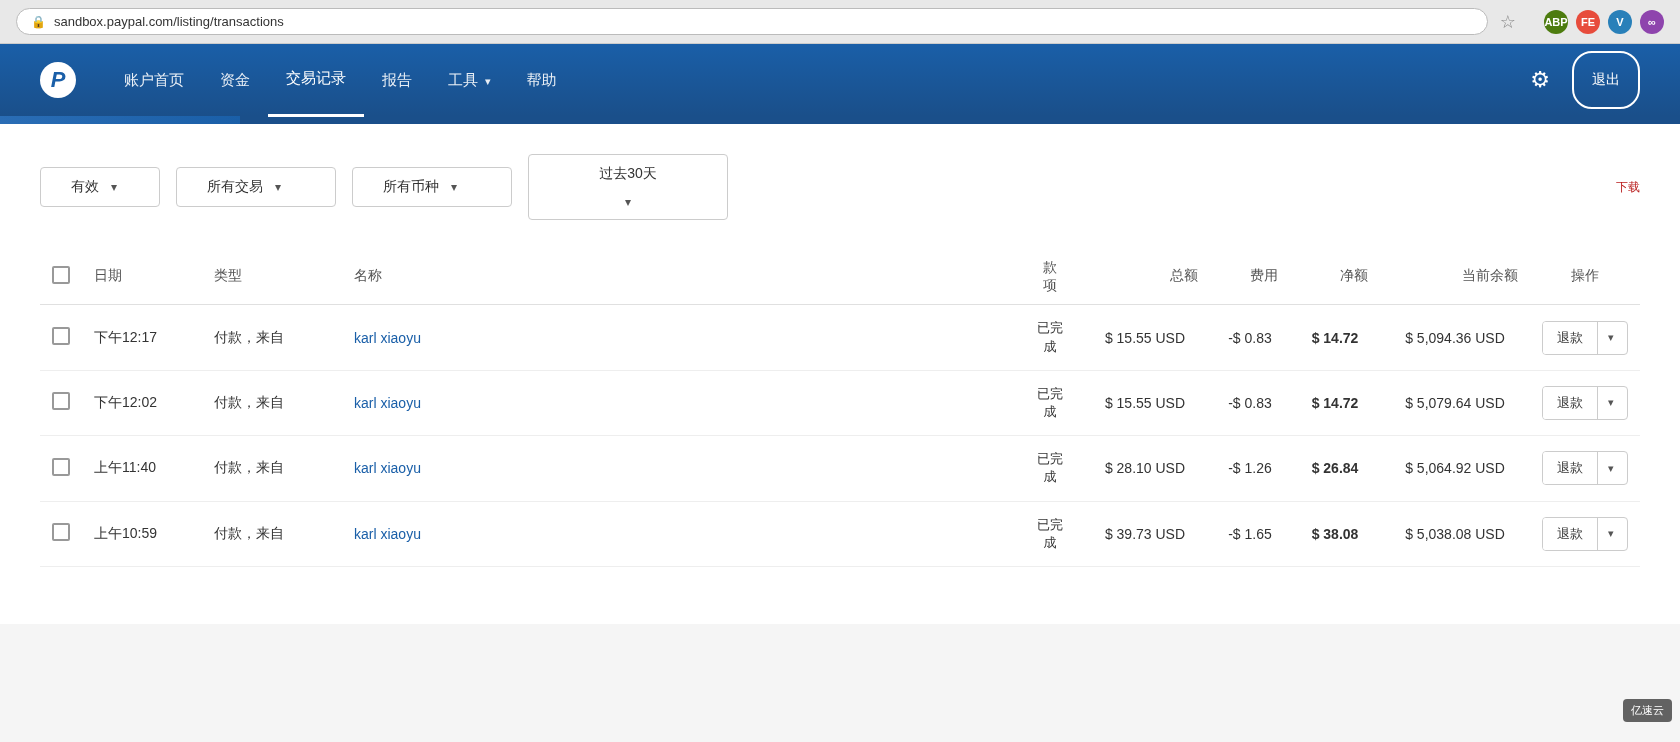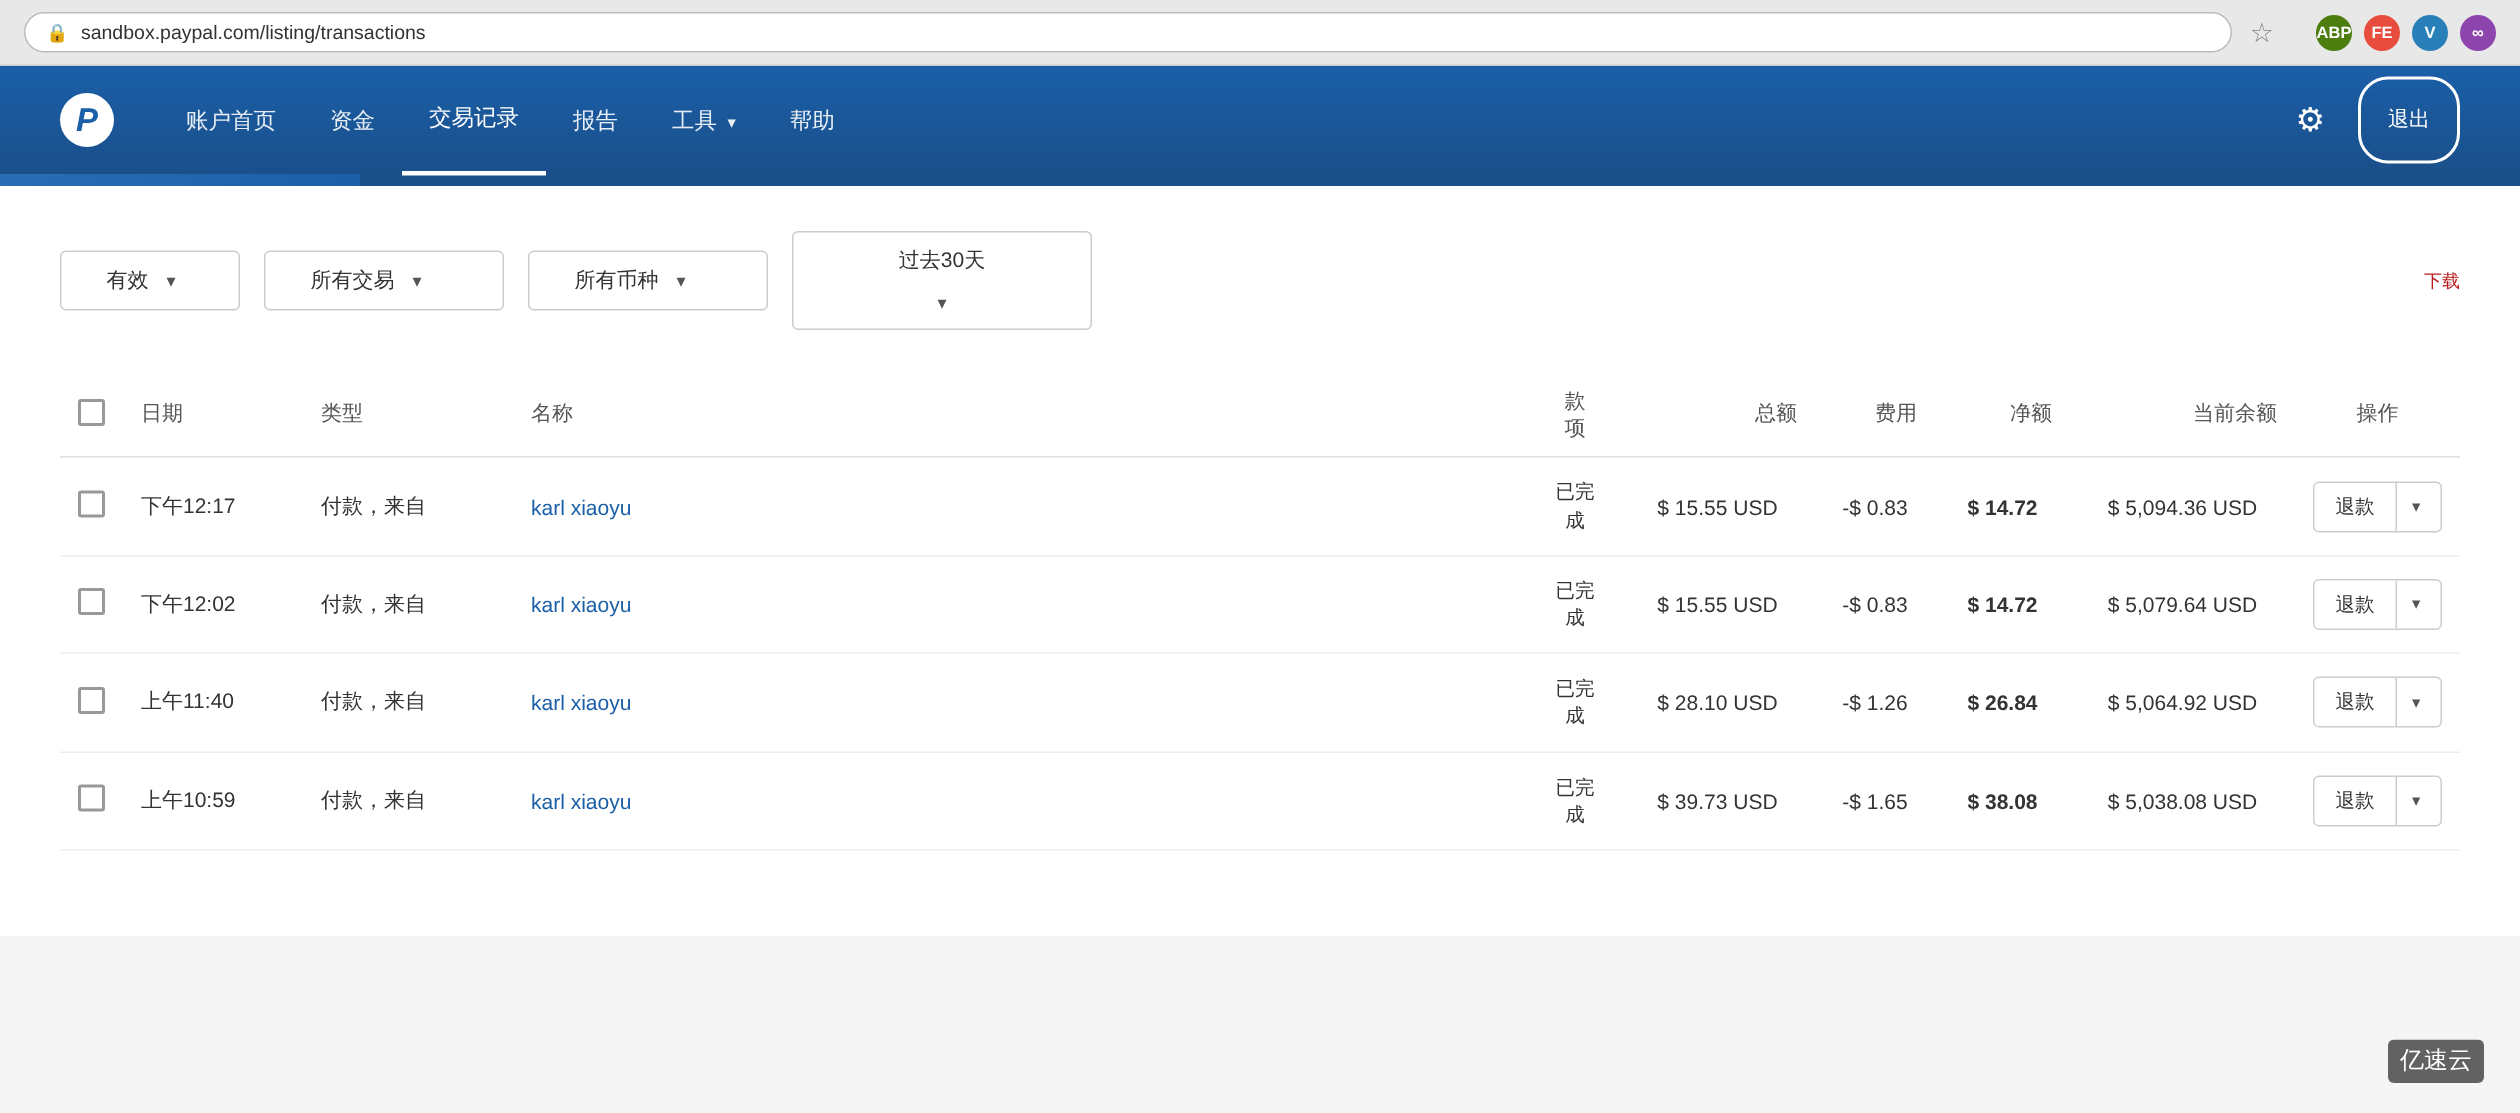--- a/index.html
+++ b/index.html
@@ -247,24 +247,24 @@
     .th-status-wrap {
       display: flex;
       flex-direction: column;
       align-items: center;
       line-height: 1.3;
     }
 
     .watermark {
       position: fixed;
       bottom: 20px;
-      right: 24px;
+      right: 8px;
       background: rgba(0,0,0,0.6);
       color: white;
-      font-size: 16px;
+      font-size: 11px;
       padding: 4px 8px;
       border-radius: 4px;
       pointer-events: none;
       margin-left: 33px;
     }
   </style>
 </head>
 <body>
 
 <div class="browser-bar">

